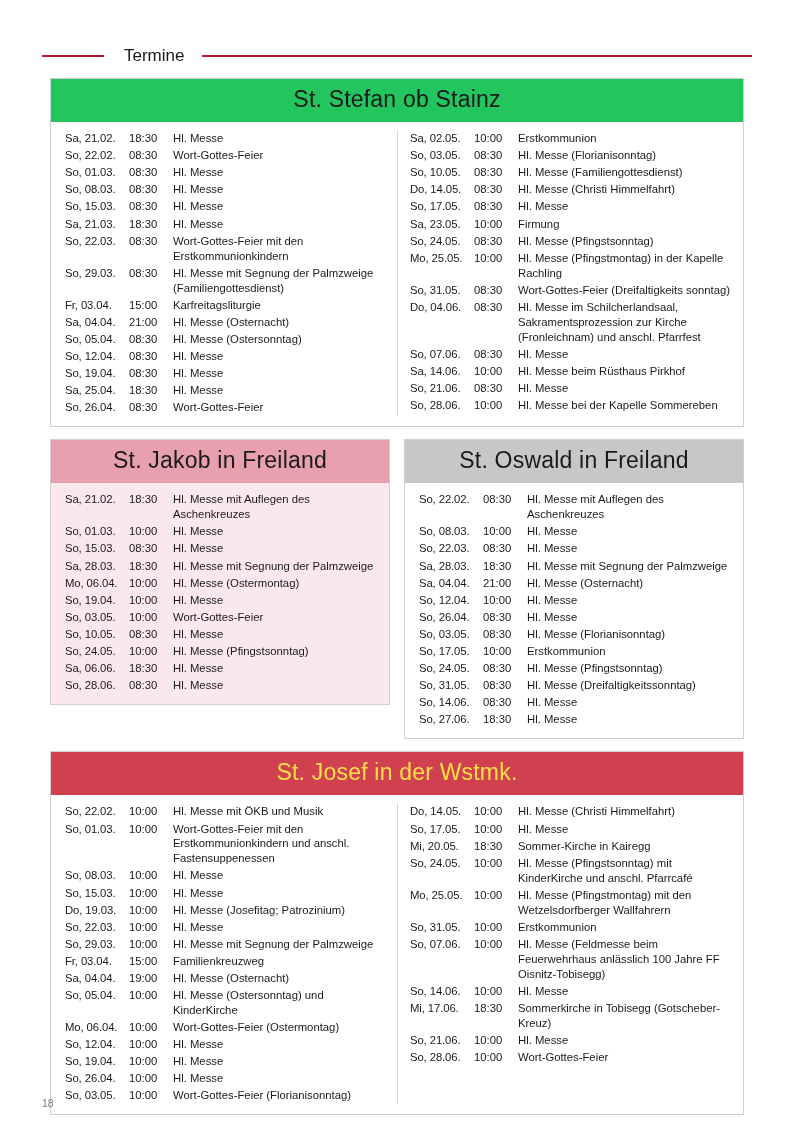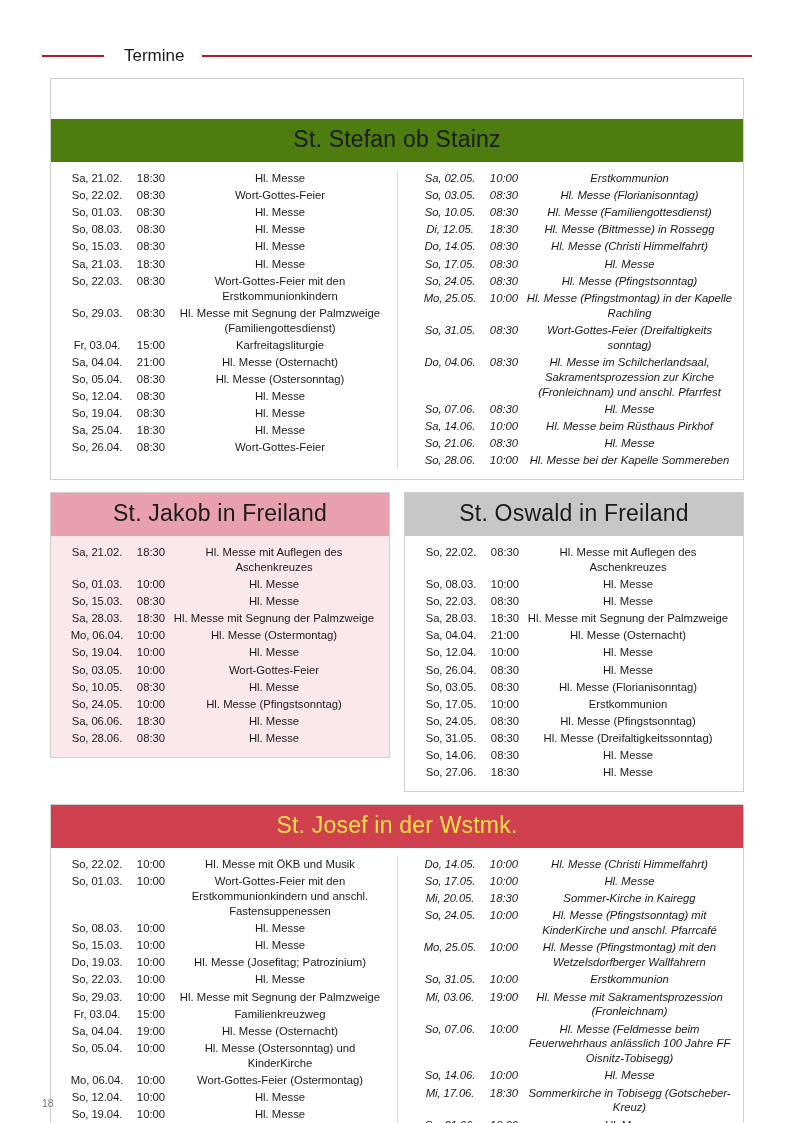--- a/index.html
+++ b/index.html
@@ -47,21 +47,21 @@
     margin-bottom: 12px;
   }
 
   .section-title {
     text-align: center;
     font-size: 23px;
     padding: 7px 0 9px 0;
     letter-spacing: 0.2px;
   }
 
-  .grey .section-title { background: #4d7c0f; color: #1a1a1a; margin-top: 40px; }
+  .grey .section-title { background: #22c55e; color: #1a1a1a; }
   .grey .section-body  { background: #ffffff; }
 
   .pink .section-title { background: #e8a0ae; color: #1a1a1a; }
   .pink .section-body  { background: #fbe8ec; }
 
   .grey2 .section-title { background: #c7c7c7; color: #1a1a1a; }
   .grey2 .section-body  { background: #ffffff; }
 
   .red .section-title { background: #d0404f; color: #fde047; }
   .red .section-body  { background: #ffffff; }
@@ -70,23 +70,22 @@
     border: 1px solid #cfcfcf;
   }
 
   .section-body {
     display: flex;
     padding: 8px 0 10px 0;
   }
   .col {
     flex: 1 1 50%;
     padding: 0 10px 0 14px;
-    text-align: center;
-  }
-  .col + .col { border-left: 1px solid #d8d8d8; padding-left: 20px; font-style: italic; }
+  }
+  .col + .col { border-left: 1px solid #d8d8d8; padding-left: 12px; }
 
   table.sched {
     width: 100%;
     border-collapse: collapse;
     font-size: 11.3px;
     line-height: 1.32;
   }
   table.sched td {
     vertical-align: top;
     padding: 1.1px 0;
@@ -237,33 +236,33 @@
                   <td class="date">So, 03.05.</td>
                   <td class="time">08:30</td>
                   <td class="desc">Hl. Messe (Florianisonntag)</td>
                 </tr>
                 <tr>
                   <td class="date">So, 10.05.</td>
                   <td class="time">08:30</td>
                   <td class="desc">Hl. Messe (Familiengottesdienst)</td>
                 </tr>
                 <tr>
-                  <td class="date">Di, 12.05.</td>
-                  <td class="time">18:30</td>
-                  <td class="desc">Hl. Messe (Bittmesse) in Rossegg</td>
-                </tr>
-                <tr>
                   <td class="date">Do, 14.05.</td>
                   <td class="time">08:30</td>
                   <td class="desc">Hl. Messe (Christi Himmelfahrt)</td>
                 </tr>
                 <tr>
                   <td class="date">So, 17.05.</td>
                   <td class="time">08:30</td>
                   <td class="desc">Hl. Messe</td>
+                </tr>
+                <tr>
+                  <td class="date">Sa, 23.05.</td>
+                  <td class="time">10:00</td>
+                  <td class="desc">Firmung</td>
                 </tr>
                 <tr>
                   <td class="date">So, 24.05.</td>
                   <td class="time">08:30</td>
                   <td class="desc">Hl. Messe (Pfingstsonntag)</td>
                 </tr>
                 <tr>
                   <td class="date">Mo, 25.05.</td>
                   <td class="time">10:00</td>
                   <td class="desc">Hl. Messe (Pfingstmontag) in der Kapelle Rachling</td>
@@ -566,25 +565,20 @@
                   <td class="date">Mo, 25.05.</td>
                   <td class="time">10:00</td>
                   <td class="desc">Hl. Messe (Pfingstmontag) mit den Wetzelsdorfberger Wallfahrern</td>
                 </tr>
                 <tr>
                   <td class="date">So, 31.05.</td>
                   <td class="time">10:00</td>
                   <td class="desc">Erstkommunion</td>
                 </tr>
                 <tr>
-                  <td class="date">Mi, 03.06.</td>
-                  <td class="time">19:00</td>
-                  <td class="desc">Hl. Messe mit Sakramentsprozession (Fronleichnam)</td>
-                </tr>
-                <tr>
                   <td class="date">So, 07.06.</td>
                   <td class="time">10:00</td>
                   <td class="desc">Hl. Messe (Feldmesse beim Feuerwehrhaus anlässlich 100 Jahre FF Oisnitz-Tobisegg)</td>
                 </tr>
                 <tr>
                   <td class="date">So, 14.06.</td>
                   <td class="time">10:00</td>
                   <td class="desc">Hl. Messe</td>
                 </tr>
                 <tr>

